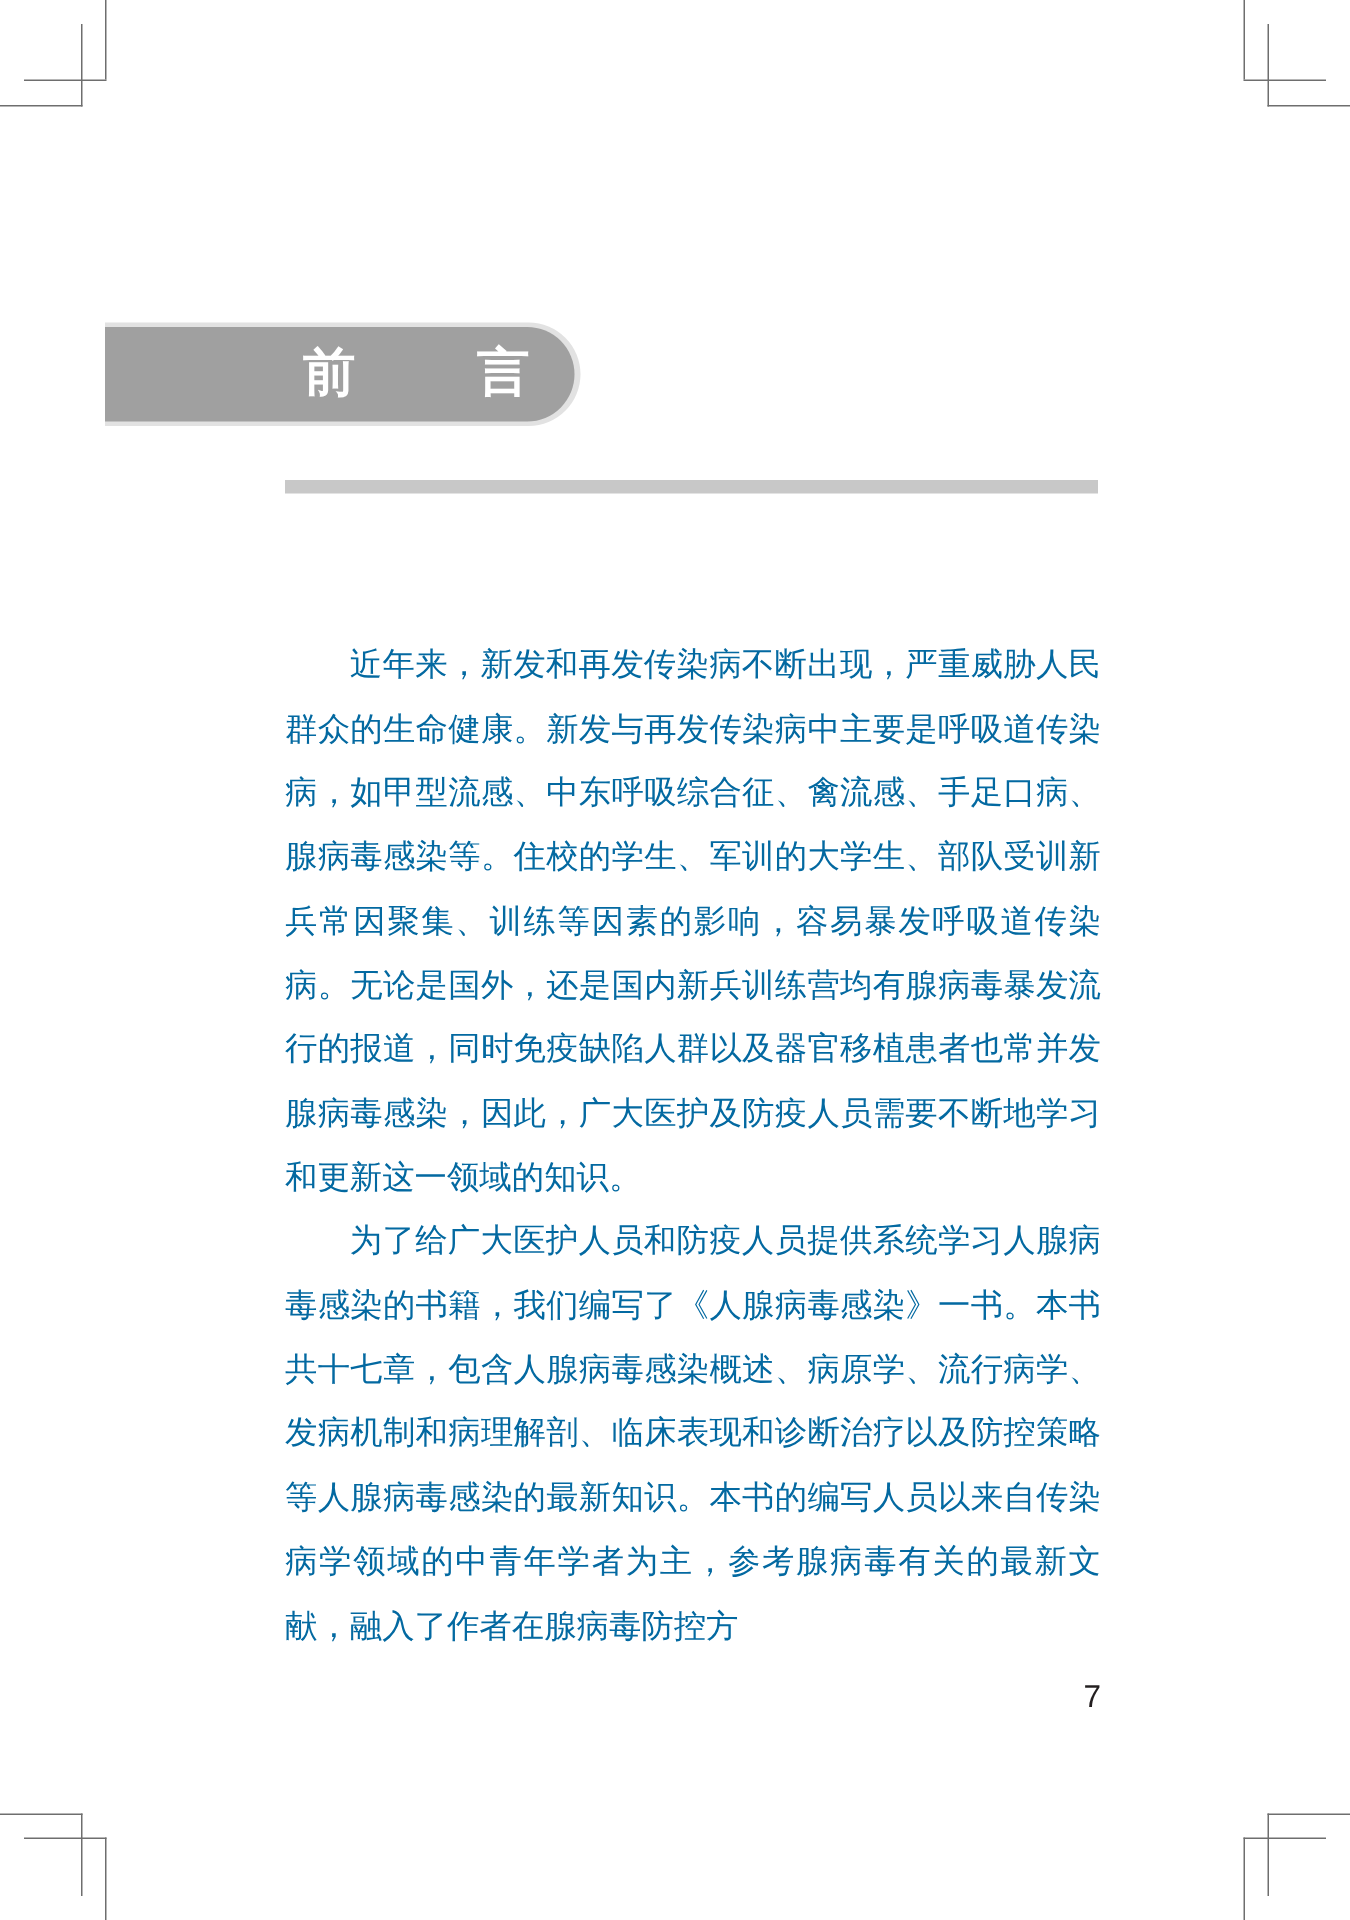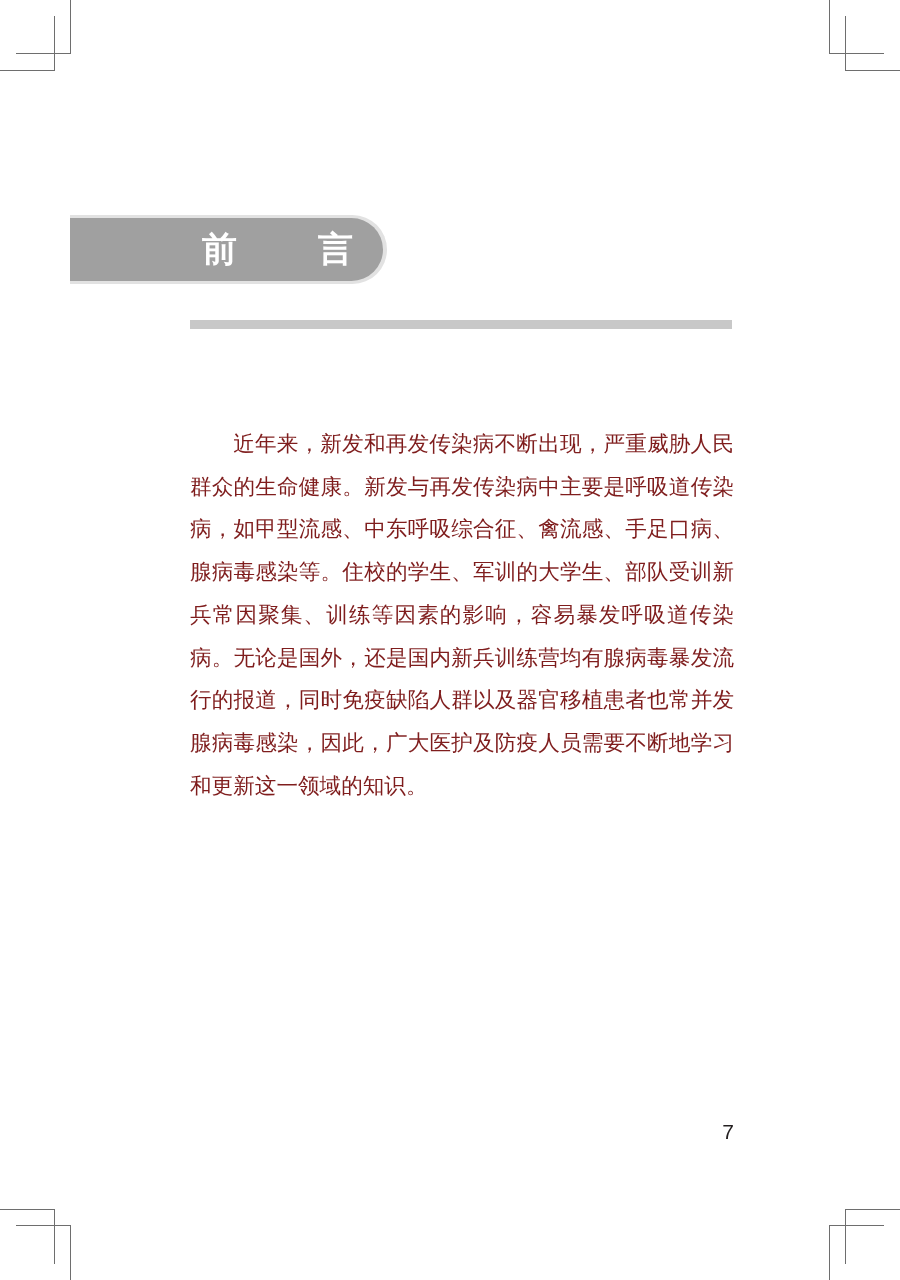--- a/index.html
+++ b/index.html
@@ -58,21 +58,21 @@
       width: 542px;
       height: 9px;
       background: #c8c8c8;
     }
 
     .body-text {
       position: absolute;
       left: 190px;
       top: 423px;
       width: 544px;
-      color: #7f1d1d;
+      color: #0369a1;
       font-size: 21.6px;
       line-height: 42.7px;
       text-align: justify;
       text-justify: inter-character;
     }
     .body-text p {
       margin: 0;
       text-indent: 2em;
     }
 
@@ -115,15 +115,16 @@
   <div class="banner-inner">
     <span class="banner-char c1">前</span>
     <span class="banner-char c2">言</span>
   </div>
 </div>
 
 <div class="rule"></div>
 
 <div class="body-text">
   <p>近年来，新发和再发传染病不断出现，严重威胁人民群众的生命健康。新发与再发传染病中主要是呼吸道传染病，如甲型流感、中东呼吸综合征、禽流感、手足口病、腺病毒感染等。住校的学生、军训的大学生、部队受训新兵常因聚集、训练等因素的影响，容易暴发呼吸道传染病。无论是国外，还是国内新兵训练营均有腺病毒暴发流行的报道，同时免疫缺陷人群以及器官移植患者也常并发腺病毒感染，因此，广大医护及防疫人员需要不断地学习和更新这一领域的知识。</p>
+  <p>为了给广大医护人员和防疫人员提供系统学习人腺病毒感染的书籍，我们编写了《人腺病毒感染》一书。本书共十七章，包含人腺病毒感染概述、病原学、流行病学、发病机制和病理解剖、临床表现和诊断治疗以及防控策略等人腺病毒感染的最新知识。本书的编写人员以来自传染病学领域的中青年学者为主，参考腺病毒有关的最新文献，融入了作者在腺病毒防控方</p>
 </div>
 
 <div class="page-number">7</div>
 
 </body></html>

